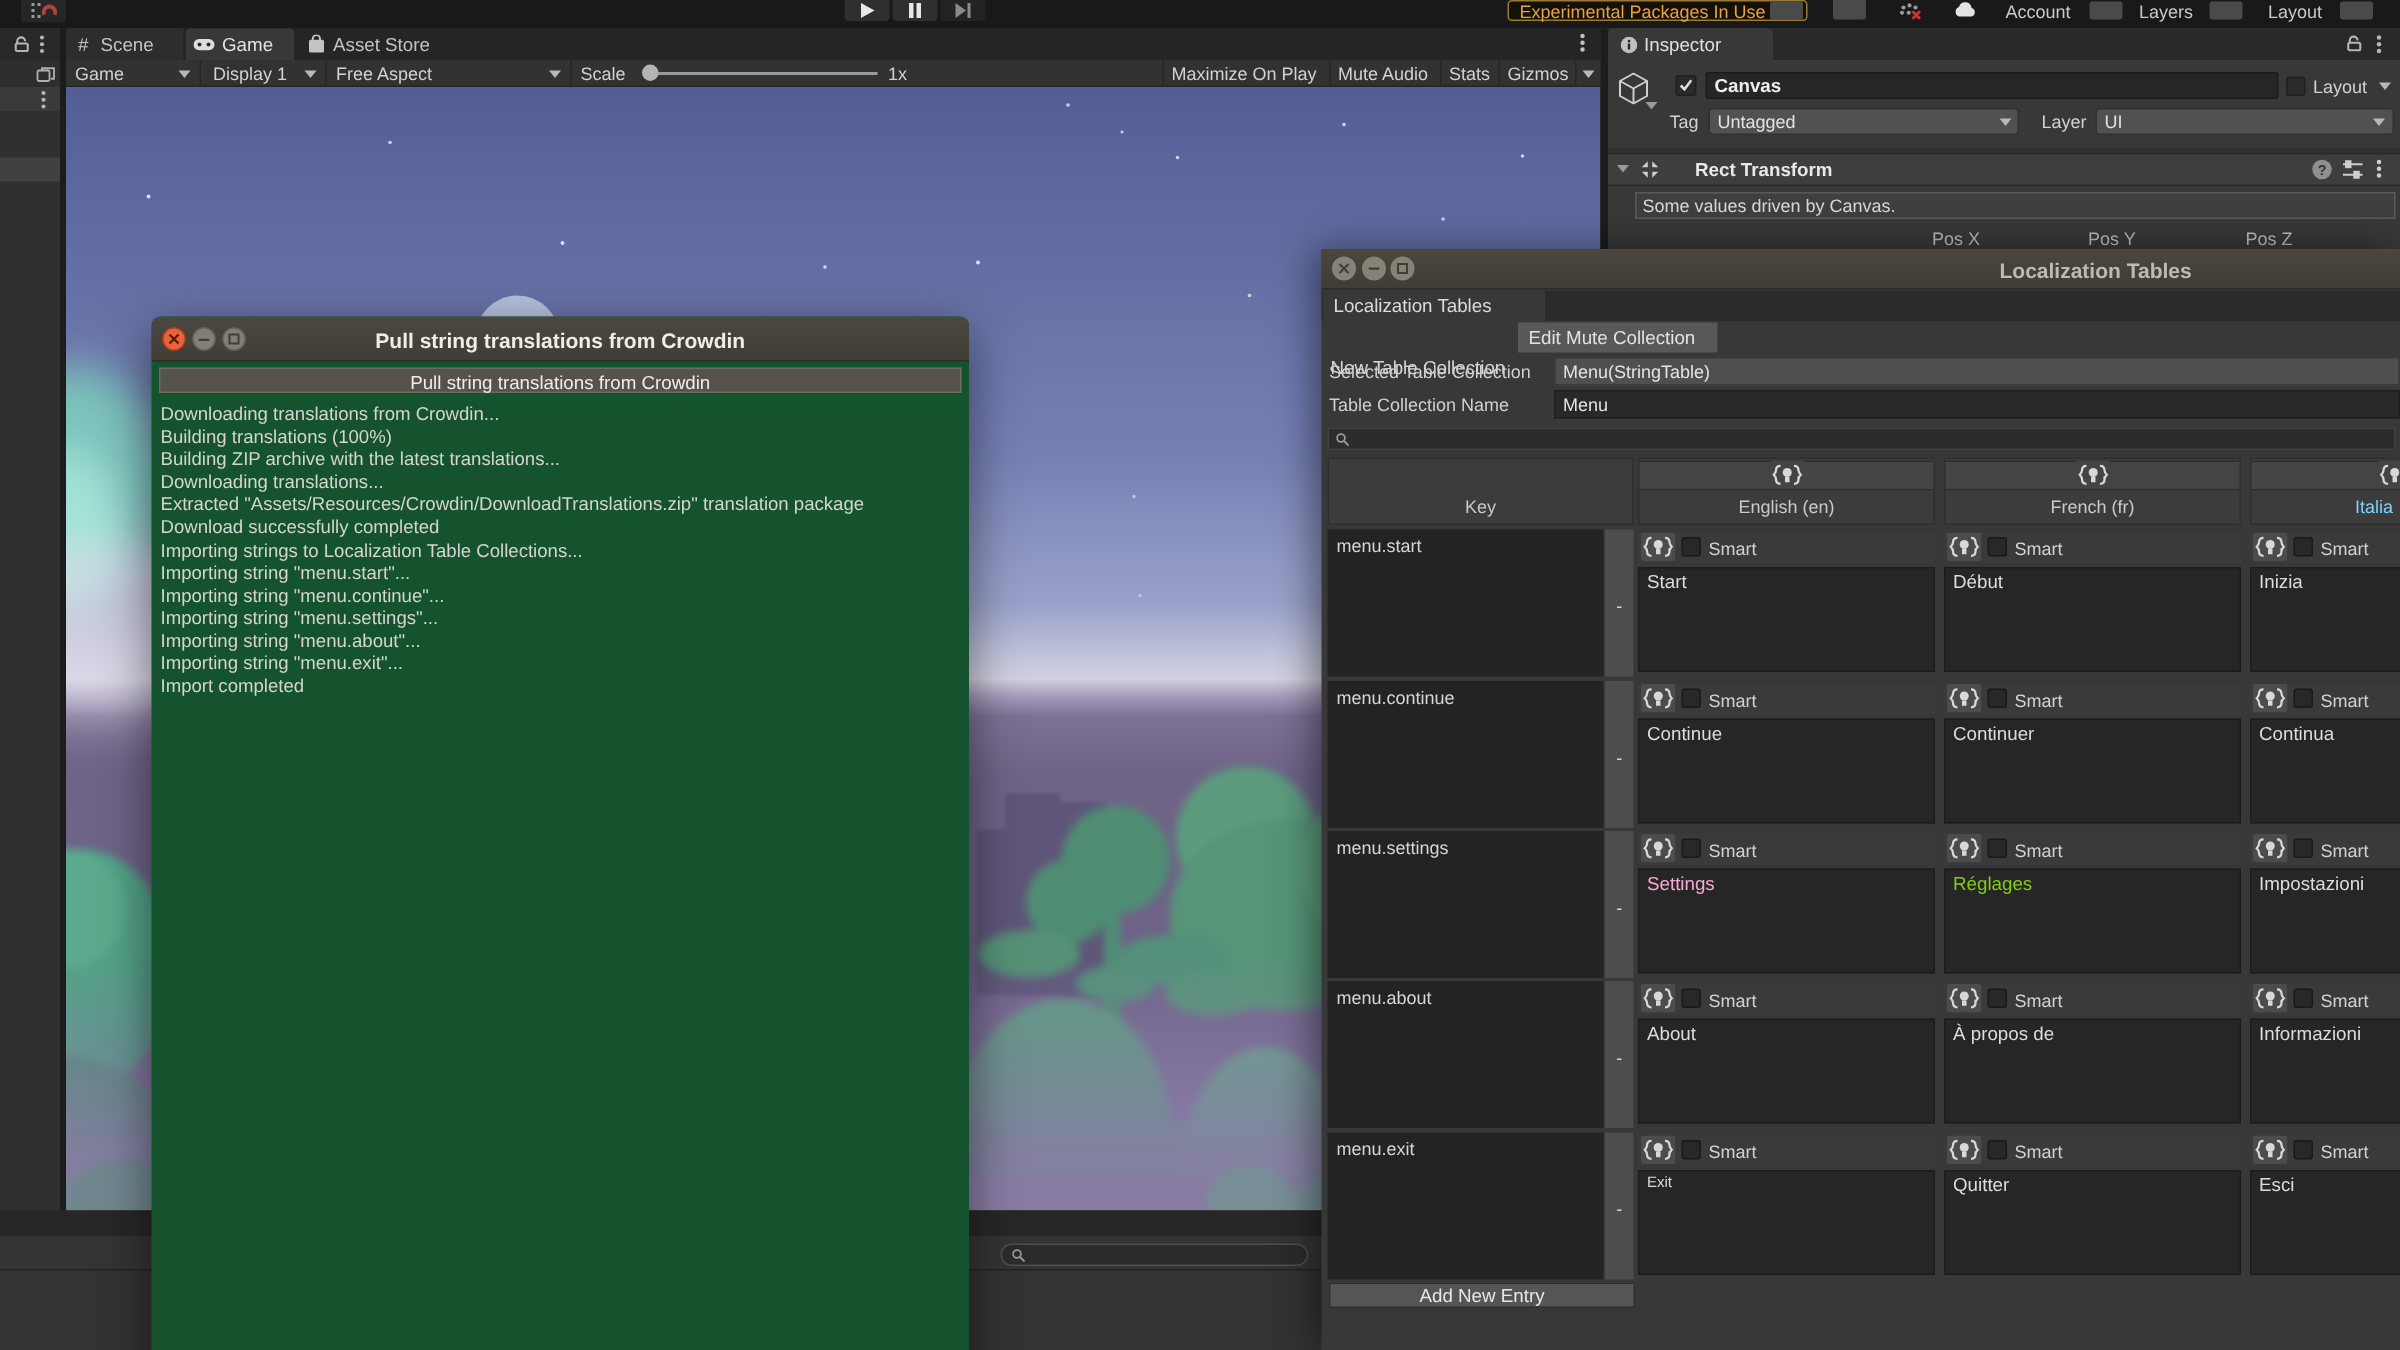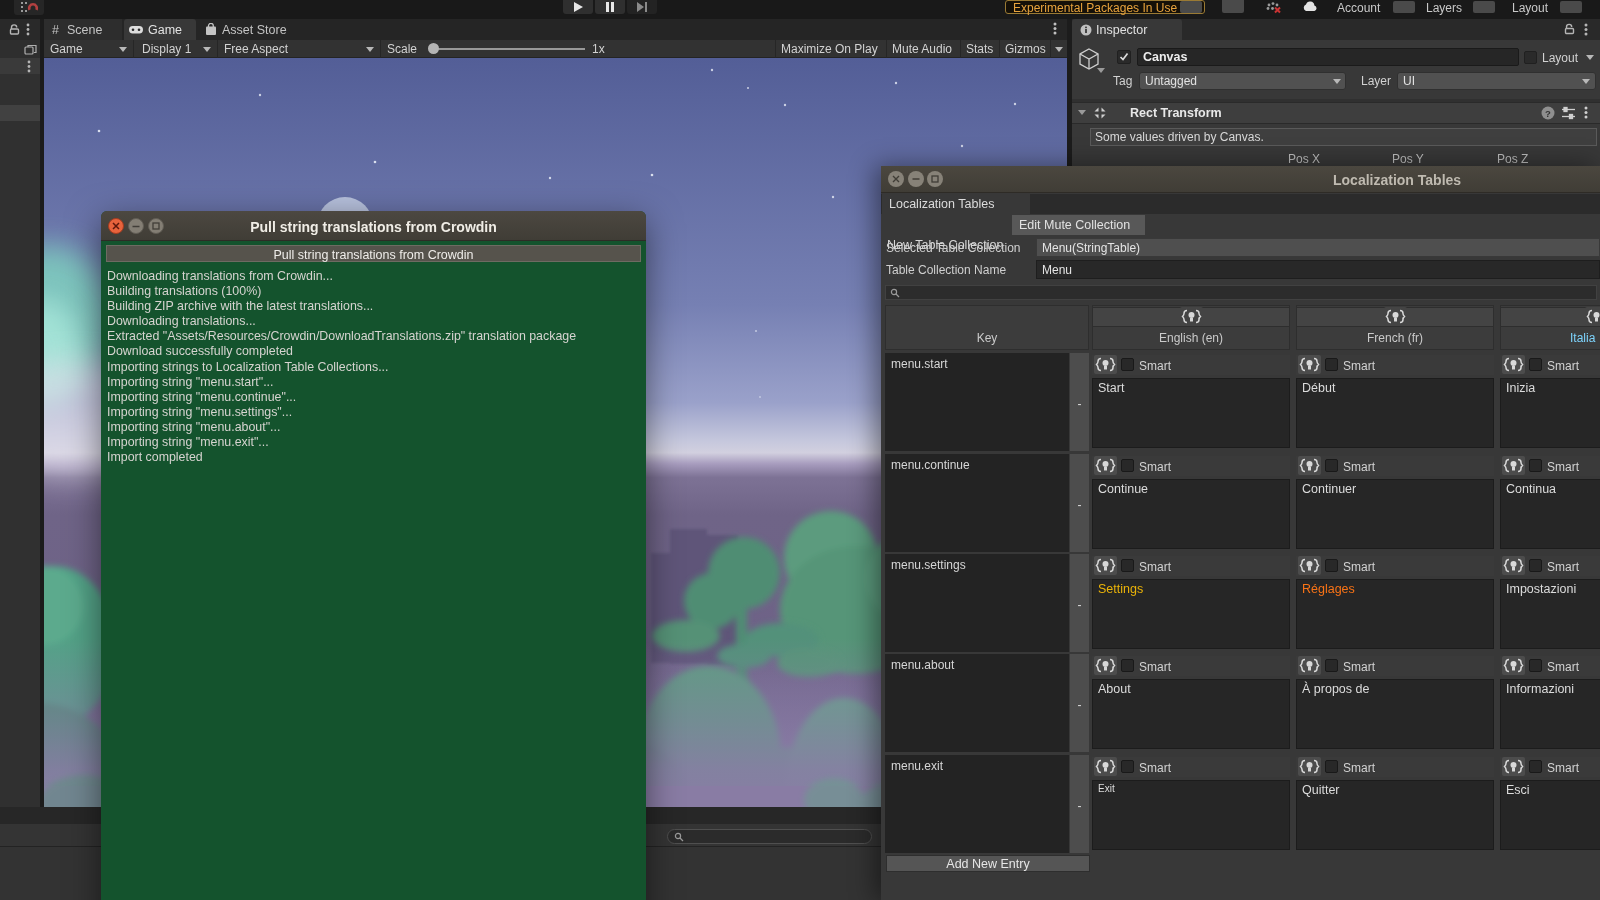--- a/index.html
+++ b/index.html
@@ -514,33 +514,33 @@
     <svg class="abs" style="left:213px;top:390px;" width="23" height="19" viewBox="0 0 23 19">
       <rect width="23" height="19" rx="2" fill="#4c4c4c"></rect>
       <path d="M7 3.5 q-3 0 -3 3 q0 1.5 -1.5 3 q1.5 1.5 1.5 3 q0 3 3 3" fill="none" stroke="#d8d8d8" stroke-width="1.5"></path>
       <path d="M16 3.5 q3 0 3 3 q0 1.5 1.5 3 q-1.5 1.5 -1.5 3 q0 -3 0 0 q0 3 -3 3" fill="none" stroke="#d8d8d8" stroke-width="1.5"></path>
       <circle cx="11.5" cy="8" r="3" fill="#d8d8d8"></circle>
       <rect x="10" y="11" width="3" height="3.5" fill="#d8d8d8"></rect>
     </svg>
     <div class="abs" style="left:240px;top:393px;width:13px;height:13px;background:#282828;border:1px solid #191919;border-radius:2px;"></div>
     <div class="abs txt" style="left:258px;top:395px;color:#d2d2d2;">Smart</div>
     <div class="abs" style="left:211px;top:413px;width:198px;height:70px;background:#262626;border:1px solid #1c1c1c;"></div>
-    <div class="abs txt" style="left:217px;top:417px;color:#eab308;font-size:12.5px;text-align:right;">Settings</div>
+    <div class="abs txt" style="left:217px;top:417px;color:#f9a8d4;font-size:12.5px;text-align:right;">Settings</div>
     <div class="abs" style="left:415px;top:390px;width:198px;height:20px;background:#3a3a3a;"></div>
     <svg class="abs" style="left:417px;top:390px;" width="23" height="19" viewBox="0 0 23 19">
       <rect width="23" height="19" rx="2" fill="#4c4c4c"></rect>
       <path d="M7 3.5 q-3 0 -3 3 q0 1.5 -1.5 3 q1.5 1.5 1.5 3 q0 3 3 3" fill="none" stroke="#d8d8d8" stroke-width="1.5"></path>
       <path d="M16 3.5 q3 0 3 3 q0 1.5 1.5 3 q-1.5 1.5 -1.5 3 q0 -3 0 0 q0 3 -3 3" fill="none" stroke="#d8d8d8" stroke-width="1.5"></path>
       <circle cx="11.5" cy="8" r="3" fill="#d8d8d8"></circle>
       <rect x="10" y="11" width="3" height="3.5" fill="#d8d8d8"></rect>
     </svg>
     <div class="abs" style="left:444px;top:393px;width:13px;height:13px;background:#282828;border:1px solid #191919;border-radius:2px;"></div>
     <div class="abs txt" style="left:462px;top:395px;color:#d2d2d2;">Smart</div>
     <div class="abs" style="left:415px;top:413px;width:198px;height:70px;background:#262626;border:1px solid #1c1c1c;"></div>
-    <div class="abs txt" style="left:421px;top:417px;color:#f97316;font-size:12.5px;">Réglages</div>
+    <div class="abs txt" style="left:421px;top:417px;color:#84cc16;font-size:12.5px;">Réglages</div>
     <div class="abs" style="left:619px;top:390px;width:121px;height:20px;background:#3a3a3a;"></div>
     <svg class="abs" style="left:621px;top:390px;" width="23" height="19" viewBox="0 0 23 19">
       <rect width="23" height="19" rx="2" fill="#4c4c4c"></rect>
       <path d="M7 3.5 q-3 0 -3 3 q0 1.5 -1.5 3 q1.5 1.5 1.5 3 q0 3 3 3" fill="none" stroke="#d8d8d8" stroke-width="1.5"></path>
       <path d="M16 3.5 q3 0 3 3 q0 1.5 1.5 3 q-1.5 1.5 -1.5 3 q0 -3 0 0 q0 3 -3 3" fill="none" stroke="#d8d8d8" stroke-width="1.5"></path>
       <circle cx="11.5" cy="8" r="3" fill="#d8d8d8"></circle>
       <rect x="10" y="11" width="3" height="3.5" fill="#d8d8d8"></rect>
     </svg>
     <div class="abs" style="left:648px;top:393px;width:13px;height:13px;background:#282828;border:1px solid #191919;border-radius:2px;"></div>
     <div class="abs txt" style="left:666px;top:395px;color:#d2d2d2;">Smart</div>

